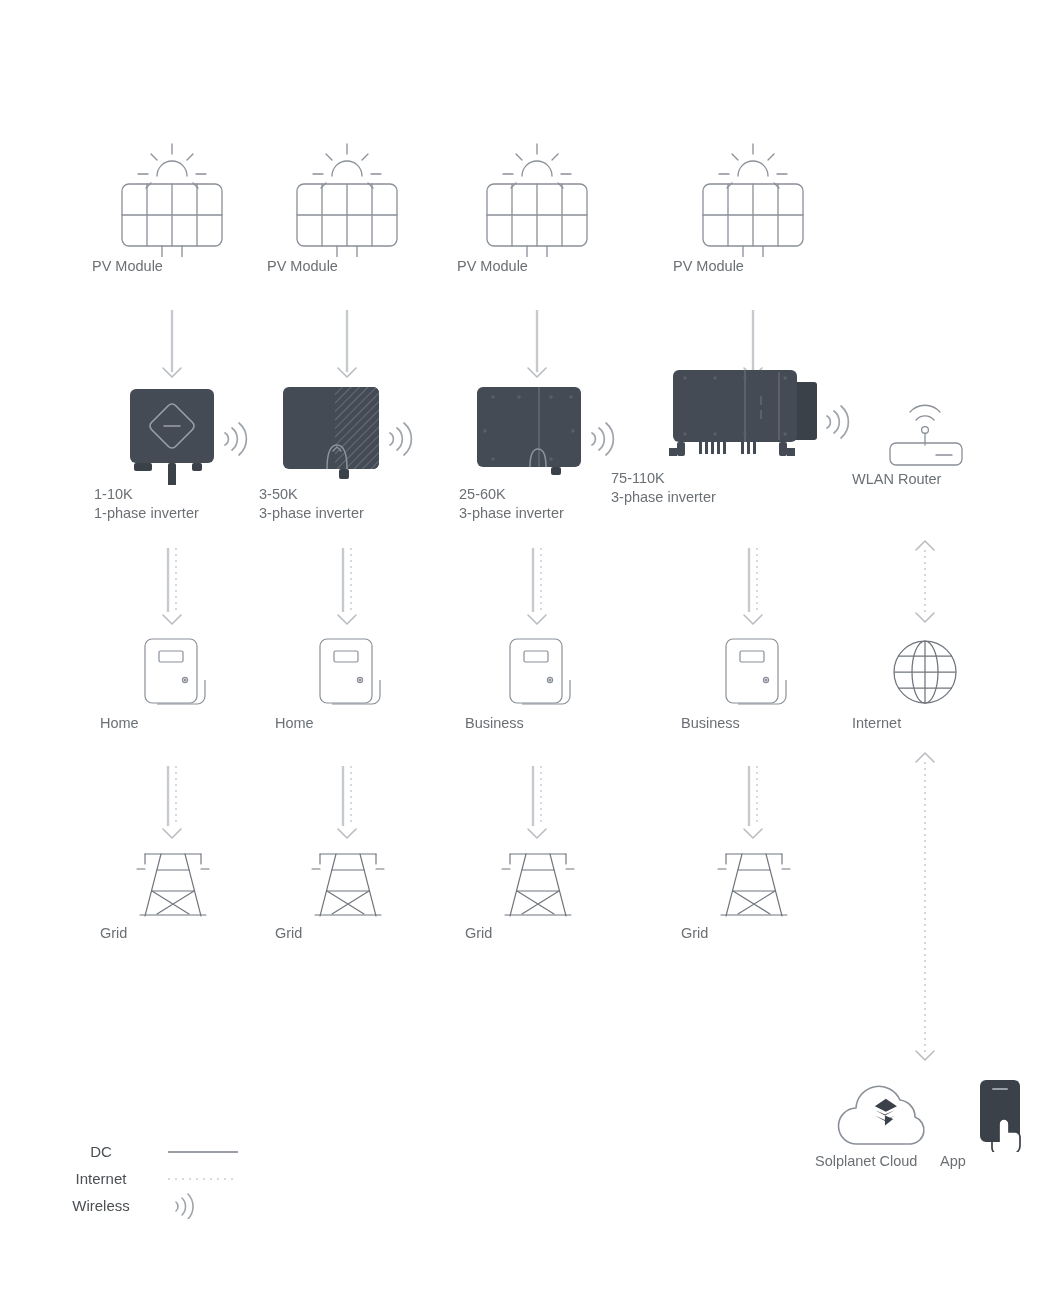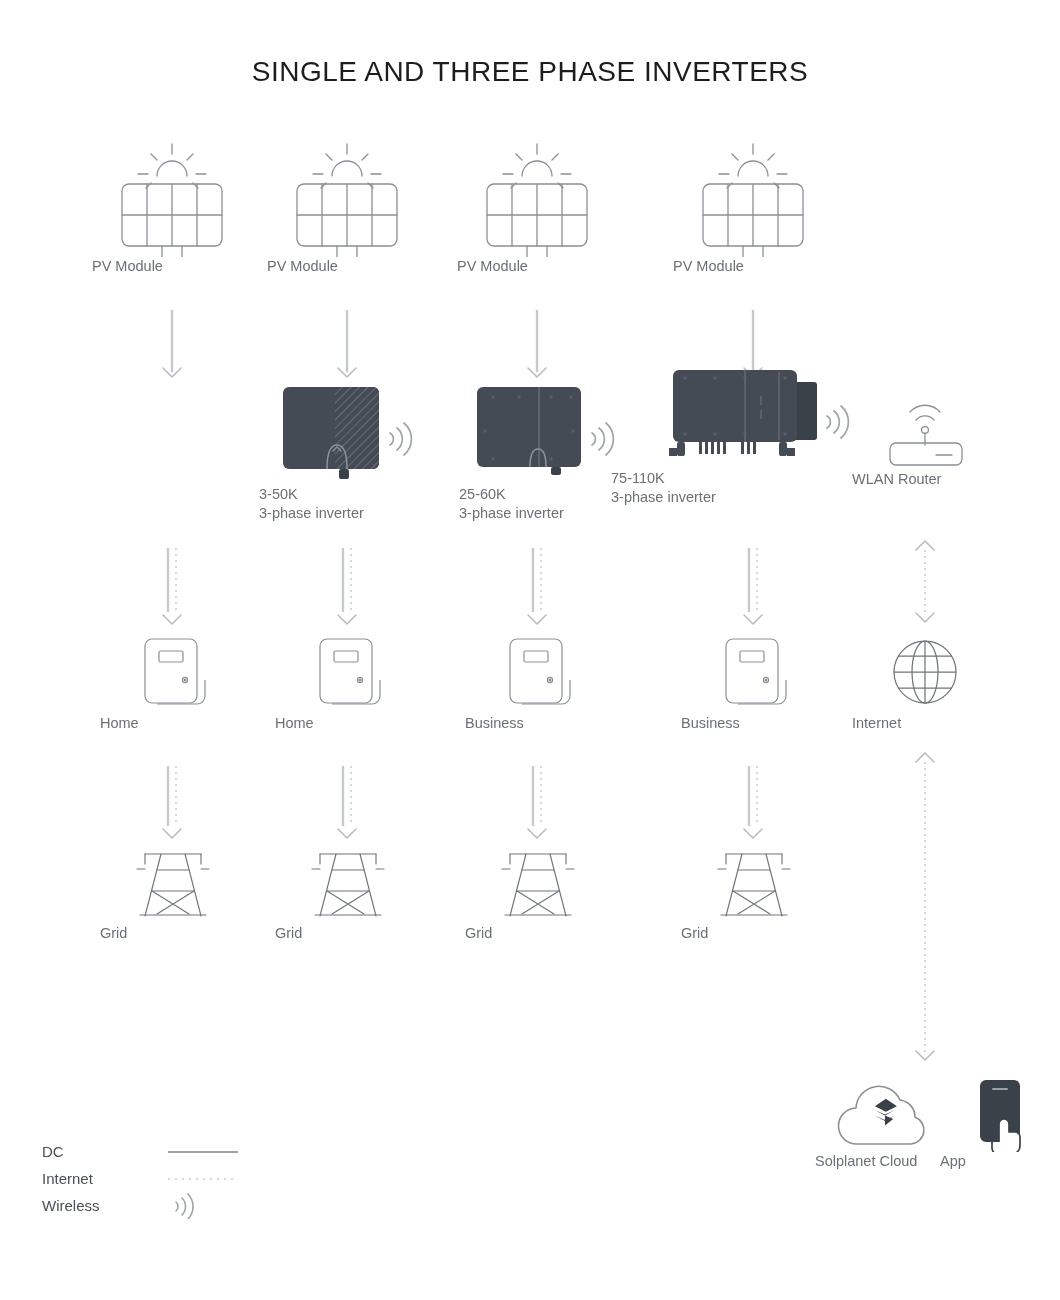--- a/index.html
+++ b/index.html
@@ -17,34 +17,33 @@
   }
 
   .node{position:absolute;text-align:left;}
   .node .cap{
     font-size:14.5px;line-height:19px;color:#6b7075;white-space:nowrap;
   }
   .node .cap.two{line-height:19px;}
   .icon-wrap{display:block;margin:0 auto;}
 
   .legend{position:absolute;left:42px;top:1138px;width:230px;}
-  .legend-row{display:flex;align-items:center;height:27px;}
+  .legend-row{display:flex;align-items:center;height:27px;text-align:center;}
   .legend-label{width:118px;font-size:15px;color:#4a4f54;}
   .legend-art{width:100px;height:27px;position:relative;}
   .legend-art svg{position:absolute;left:0;top:0;}
 
   .dark{fill:#454b54;}
   .darker{fill:#3b4149;}
 </style>
 </head>
 <body>
 
 <div class="canvas">
 
-  <div class="title">SINGLE AND THREE PHASE INVERTERS</div>
 
   <svg class="layer">
     <defs>
       <g id="chev">
         <path d="M -9 -7 L 0 2 L 9 -7" fill="none" stroke="#b9bdc2" stroke-width="1.6" stroke-linecap="round" stroke-linejoin="round"></path>
       </g>
       <g id="chevup">
         <path d="M -9 2 L 0 -7 L 9 2" fill="none" stroke="#b9bdc2" stroke-width="1.6" stroke-linecap="round" stroke-linejoin="round"></path>
       </g>
     </defs>
@@ -156,20 +155,39 @@
         <path d="M65 12 v-10 M50 18 l-6-6 M80 18 l6-6 M41 32 h-10 M89 32 h10 M44 41 l-5 5 M86 41 l5 5"></path>
         <path d="M50 34 a15 15 0 0 1 30 0"></path>
         <rect x="15" y="42" width="100" height="62" rx="7"></rect>
         <path d="M15 73 h100 M40 42 v62 M65 42 v62 M90 42 v62"></path>
         <path d="M55 104 v14 M75 104 v14 M40 118 h50"></path>
       </g>
     </svg>
     <div class="cap">PV Module</div>
   </div>
 
+  <div class="node" style="left:94px;top:385px;width:160px;">
+    <svg class="icon-wrap" width="160" height="100" viewBox="0 0 160 100">
+      <rect x="36" y="4" width="84" height="74" rx="6" class="dark"></rect>
+      <rect x="40" y="78" width="18" height="8" rx="2" class="darker"></rect>
+      <rect x="98" y="78" width="10" height="8" rx="2" class="darker"></rect>
+      <rect x="74" y="78" width="8" height="26" rx="2" class="darker"></rect>
+      <g transform="translate(78,41) rotate(45)">
+        <rect x="-17" y="-17" width="34" height="34" rx="5" fill="none" stroke="#9aa0a8" stroke-width="1.6"></rect>
+      </g>
+      <path d="M70 41 h16" stroke="#9aa0a8" stroke-width="1.6" stroke-linecap="round"></path>
+      <g fill="none" stroke="#9fa4ab" stroke-width="1.7" stroke-linecap="round">
+        <path d="M131 48 a7 7 0 0 1 0 12"></path>
+        <path d="M138 43 a14 14 0 0 1 0 22"></path>
+        <path d="M145 38 a21 21 0 0 1 0 32"></path>
+      </g>
+    </svg>
+    <div class="cap two">1-10K</div>
+    <div class="cap two">1-phase inverter</div>
+  </div>
 
   <div class="node" style="left:259px;top:385px;width:160px;">
     <svg class="icon-wrap" width="160" height="100" viewBox="0 0 160 100">
       <defs>
         <pattern id="hatch2" width="6" height="6" patternUnits="userSpaceOnUse" patternTransform="rotate(45)">
           <rect width="6" height="6" fill="#454b54"></rect>
           <line x1="0" y1="0" x2="0" y2="6" stroke="#676d76" stroke-width="2"></line>
         </pattern>
       </defs>
       <rect x="24" y="2" width="96" height="82" rx="6" class="dark"></rect>

